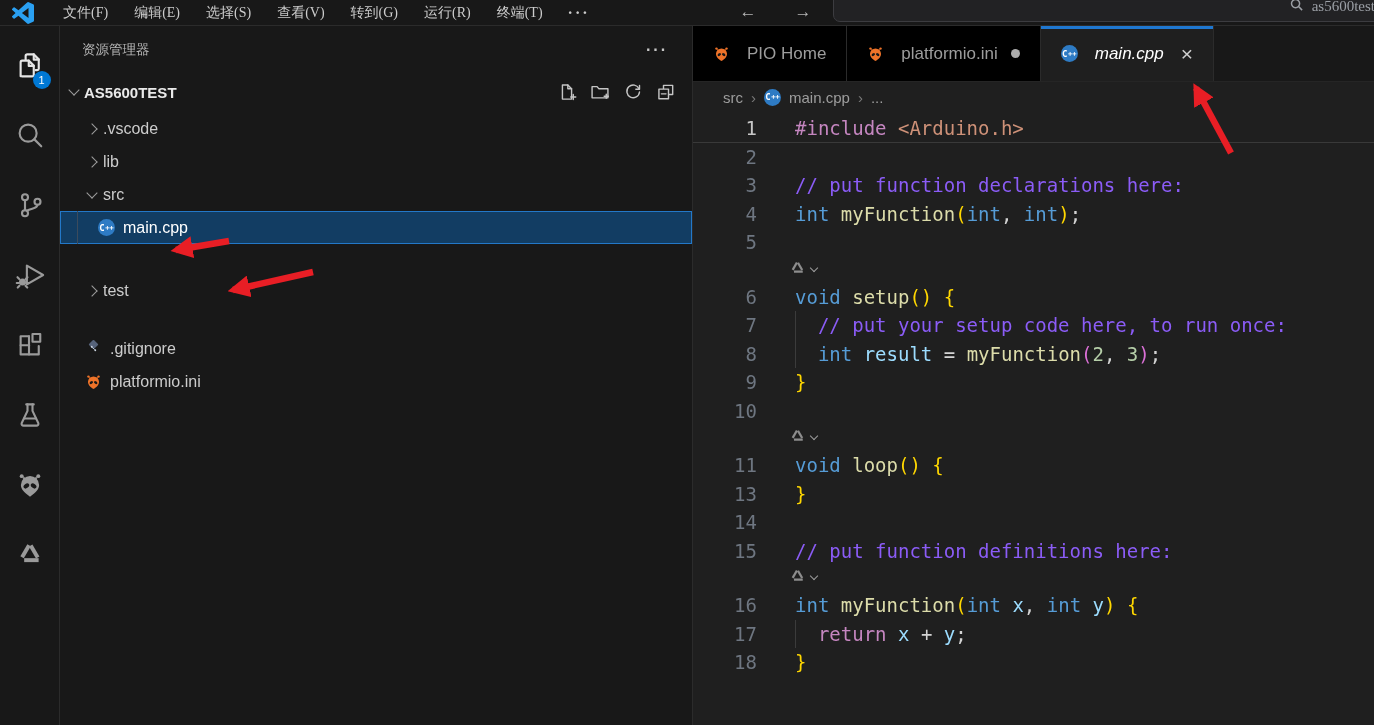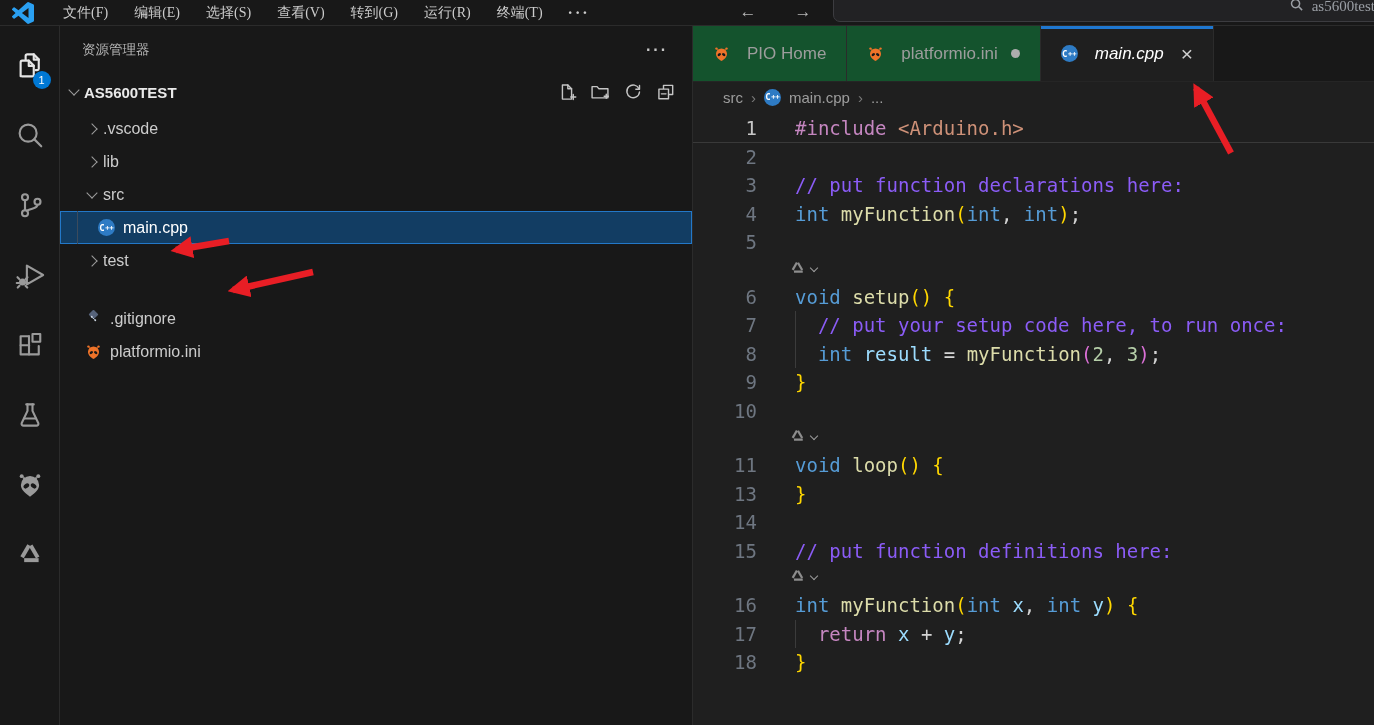--- a/index.html
+++ b/index.html
@@ -53,21 +53,21 @@
   
   .chev { width:8px; height:8px; border-right:1.6px solid #9d9d9d; border-bottom:1.6px solid #9d9d9d; display:inline-block; flex:none; }
   .chev.right { transform:rotate(-45deg); }
   .chev.down  { transform:rotate(45deg); margin-top:-4px; }
   .chev.small { width:6px; height:6px; }
 
   
   .editor { flex:1; display:flex; flex-direction:column; background:#1f1f1f; min-width:0; }
   .tabbar { height:56px; background:#181818; display:flex; border-bottom:1px solid #252525; flex:none; }
   .tab { display:flex; align-items:center; padding:0 20px; border-right:1px solid #2b2b2b;
-         font-size:17px; color:#9d9d9d; background:#14532d; position:relative; cursor:pointer; gap:9px; }
+         font-size:17px; color:#9d9d9d; background:#000000; position:relative; cursor:pointer; gap:9px; }
   .tab.active { background:#1f1f1f; color:#ffffff; border-bottom:none; }
   .tab.active::before { content:""; position:absolute; left:0; right:0; top:0; height:3px; background:#1f77d0; }
   .tab .label.italic { font-style:italic; }
   .tab .dot { width:9px; height:9px; border-radius:50%; background:#adadad; margin-left:4px; }
   .tab .close { font-size:21px; color:#cfcfcf; margin-left:8px; line-height:1; }
   .breadcrumb { height:30px; display:flex; align-items:center; padding-left:30px; font-size:15px; color:#9d9d9d; gap:8px; flex:none; }
   .breadcrumb .sep { color:#7a7a7a; font-size:15px; }
   .breadcrumb .crumb { cursor:pointer; }
 
   
@@ -253,21 +253,21 @@
           <div class="tree-row" style="padding-left: 28px;">
             <span class="chev down"></span>
             <span>src</span>
           </div>
           <div class="tree-row selected" style="padding-left: 38px;">
             <span class="fileicon">
               <span class="cpp-badge">C<i>++</i></span>
             </span>
             <span>main.cpp</span>
           </div>
-          <div class="tree-row" style="padding-left: 28px;">
+          <div class="tree-row" style="padding-left: 28px; margin-top: 30px;">
             <span class="chev right"></span>
             <span>test</span>
           </div>
           <div class="tree-row" style="padding-left: 25px; margin-top: 25px;">
             <span class="fileicon">
               <svg width="17" height="17" viewBox="0 0 24 24">
                 <rect x="7" y="1.5" width="10" height="10" rx="1.5" transform="rotate(45 12 6.5)" fill="#56637a"></rect>
                 <circle cx="9.5" cy="9.5" r="1.3" fill="#cfd8e3"></circle>
                 <circle cx="14.5" cy="14.5" r="1.3" fill="#cfd8e3"></circle>
                 <path d="M10.3 10.3 13.7 13.7" stroke="#cfd8e3" stroke-width="1.2"></path>

